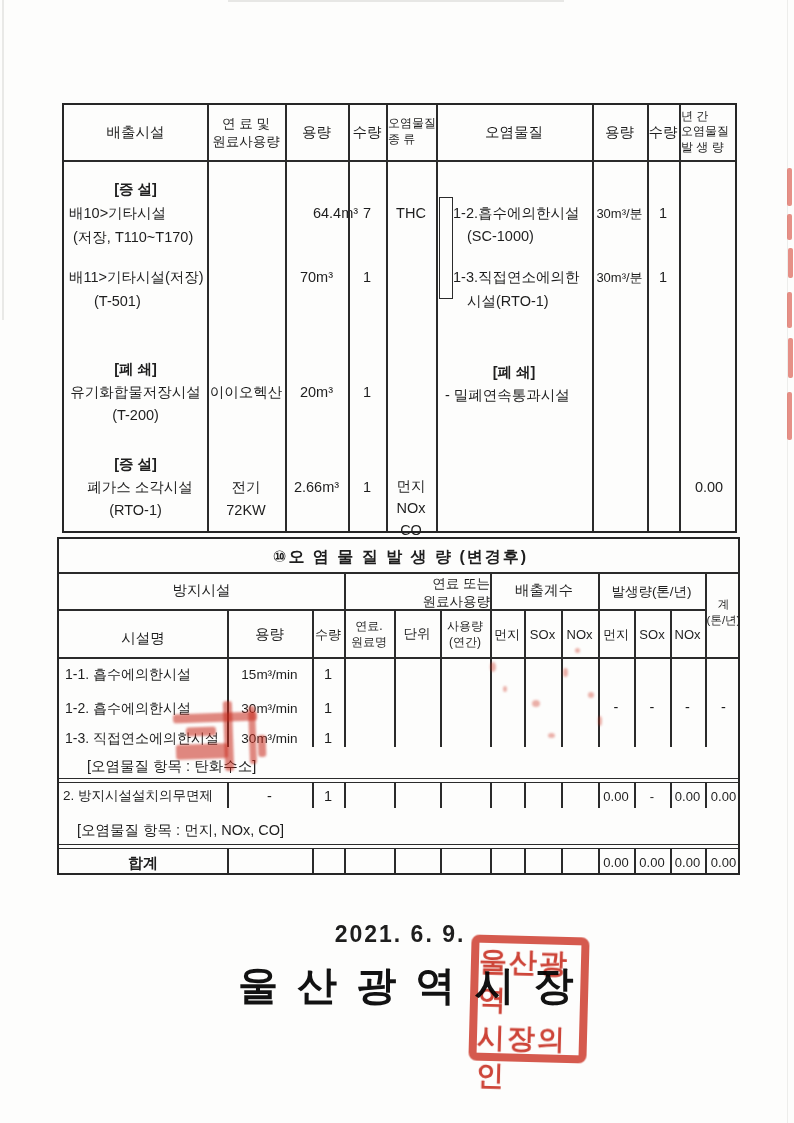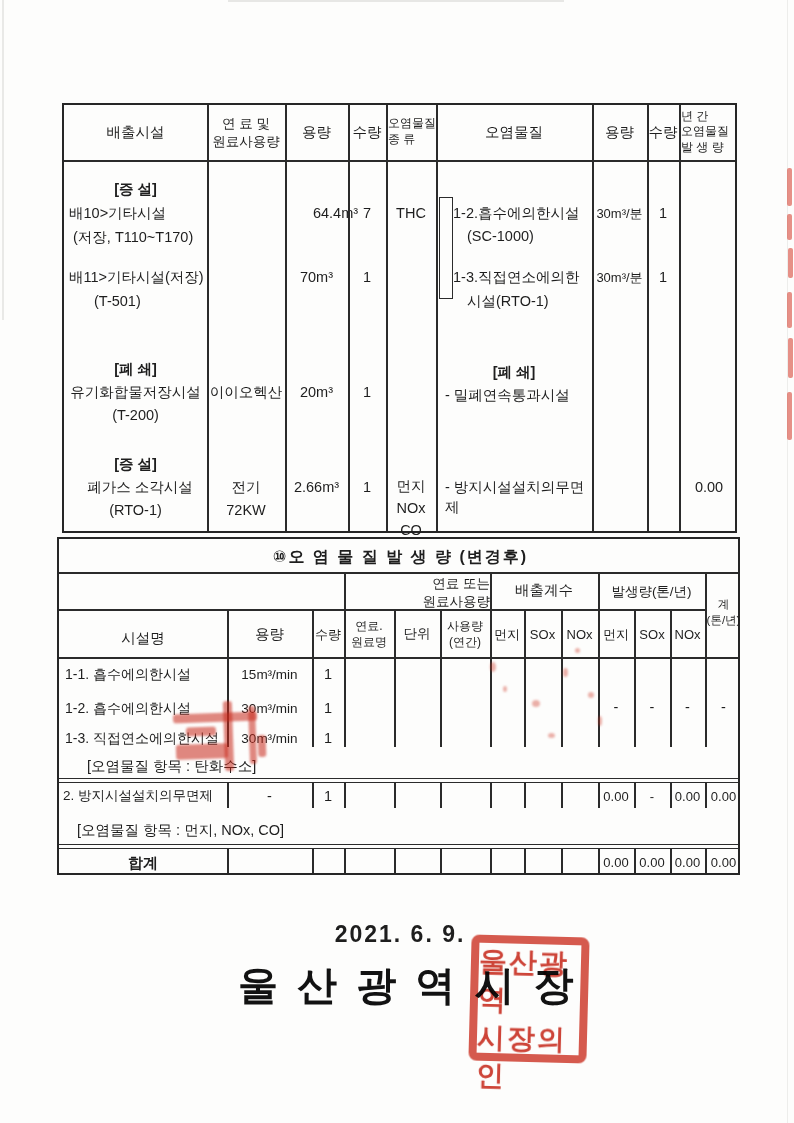--- a/index.html
+++ b/index.html
@@ -88,37 +88,37 @@
     <div class="txt tc b" data-bind="t1.g3.tag" style="left:0;width:143px;top:350px;">[증 설]</div>
     <div class="txt tc" data-bind="t1.g3.name" style="left:0;width:152px;top:373px;">폐가스 소각시설</div>
     <div class="txt tc" data-bind="t1.g3.sub" style="left:0;width:143px;top:396px;">(RTO-1)</div>
     <div class="txt tc" data-bind="t1.g3.fuel" style="left:143px;width:78px;top:371px;line-height:1.6;">전기
 72KW</div>
     <div class="txt tc" data-bind="t1.g3.cap" style="left:221px;width:63px;top:373px;">2.66m³</div>
     <div class="txt tc" data-bind="t1.g3.qty" style="left:284px;width:38px;top:373px;">1</div>
     <div class="txt tc" data-bind="t1.g3.pollutants" style="left:322px;width:50px;top:371px;line-height:1.5;">먼지
 NOx
 CO</div>
-    <div class="txt" data-bind="t1.g3.p_name" style="left:381px;width:147px;top:373px;">-  방지시설설치의무면제</div>
     <div class="txt tc" data-bind="t1.g3.annual" style="left:615px;width:60px;top:373px;">0.00</div>
   <div class="ln" style="left: 143px; top: 0px; width: 1.6px; height: 426px;"></div>
       <div class="ln" style="left: 221px; top: 0px; width: 1.6px; height: 426px;"></div>
       <div class="ln" style="left: 284px; top: 0px; width: 1.6px; height: 426px;"></div>
       <div class="ln" style="left: 322px; top: 0px; width: 1.6px; height: 426px;"></div>
       <div class="ln" style="left: 372px; top: 0px; width: 1.6px; height: 426px;"></div>
       <div class="ln" style="left: 528px; top: 0px; width: 1.6px; height: 426px;"></div>
       <div class="ln" style="left: 583px; top: 0px; width: 1.6px; height: 426px;"></div>
       <div class="ln" style="left: 615px; top: 0px; width: 1.6px; height: 426px;"></div>
       <div class="ln" style="left: 0px; top: 55px; width: 671px; height: 1.6px;"></div>
     </div>
 
   <div class="tbl" id="t2" style="left:57px;top:537px;width:683px;height:338px;border-top-width:2.5px;">
 
     <div class="txt tc b" data-bind="t2.title" style="left:0;width:683px;top:7px;font-size:16px;letter-spacing:2px;">⑩오 염 물 질 발 생 량 (변경후)</div>
 
+    <div class="txt tc" data-bind="t2.h.prevention" style="left:0;width:285px;top:42px;">방지시설</div>
     <div class="txt tc f135" data-bind="t2.h.fuel_group" style="left:285px;width:146px;top:36px;line-height:1.3;text-align:right;">연료 또는
 원료사용량</div>
     <div class="txt tc" data-bind="t2.h.factor" style="left:431px;width:108px;top:42px;">배출계수</div>
     <div class="txt tc f135" data-bind="t2.h.generation" style="left:539px;width:107px;top:44px;">발생량(톤/년)</div>
     <div class="txt tc f115" data-bind="t2.h.total" style="left:646px;width:37px;top:58px;line-height:1.35;">계
 (톤/년)</div>
 
     <div class="txt tc" data-bind="t2.h.name" style="left:0;width:168px;top:90px;">시설명</div>
     <div class="txt tc" data-bind="t2.h.cap" style="left:168px;width:85px;top:86px;">용량</div>
     <div class="txt tc f13" data-bind="t2.h.qty" style="left:253px;width:32px;top:87px;">수량</div>

